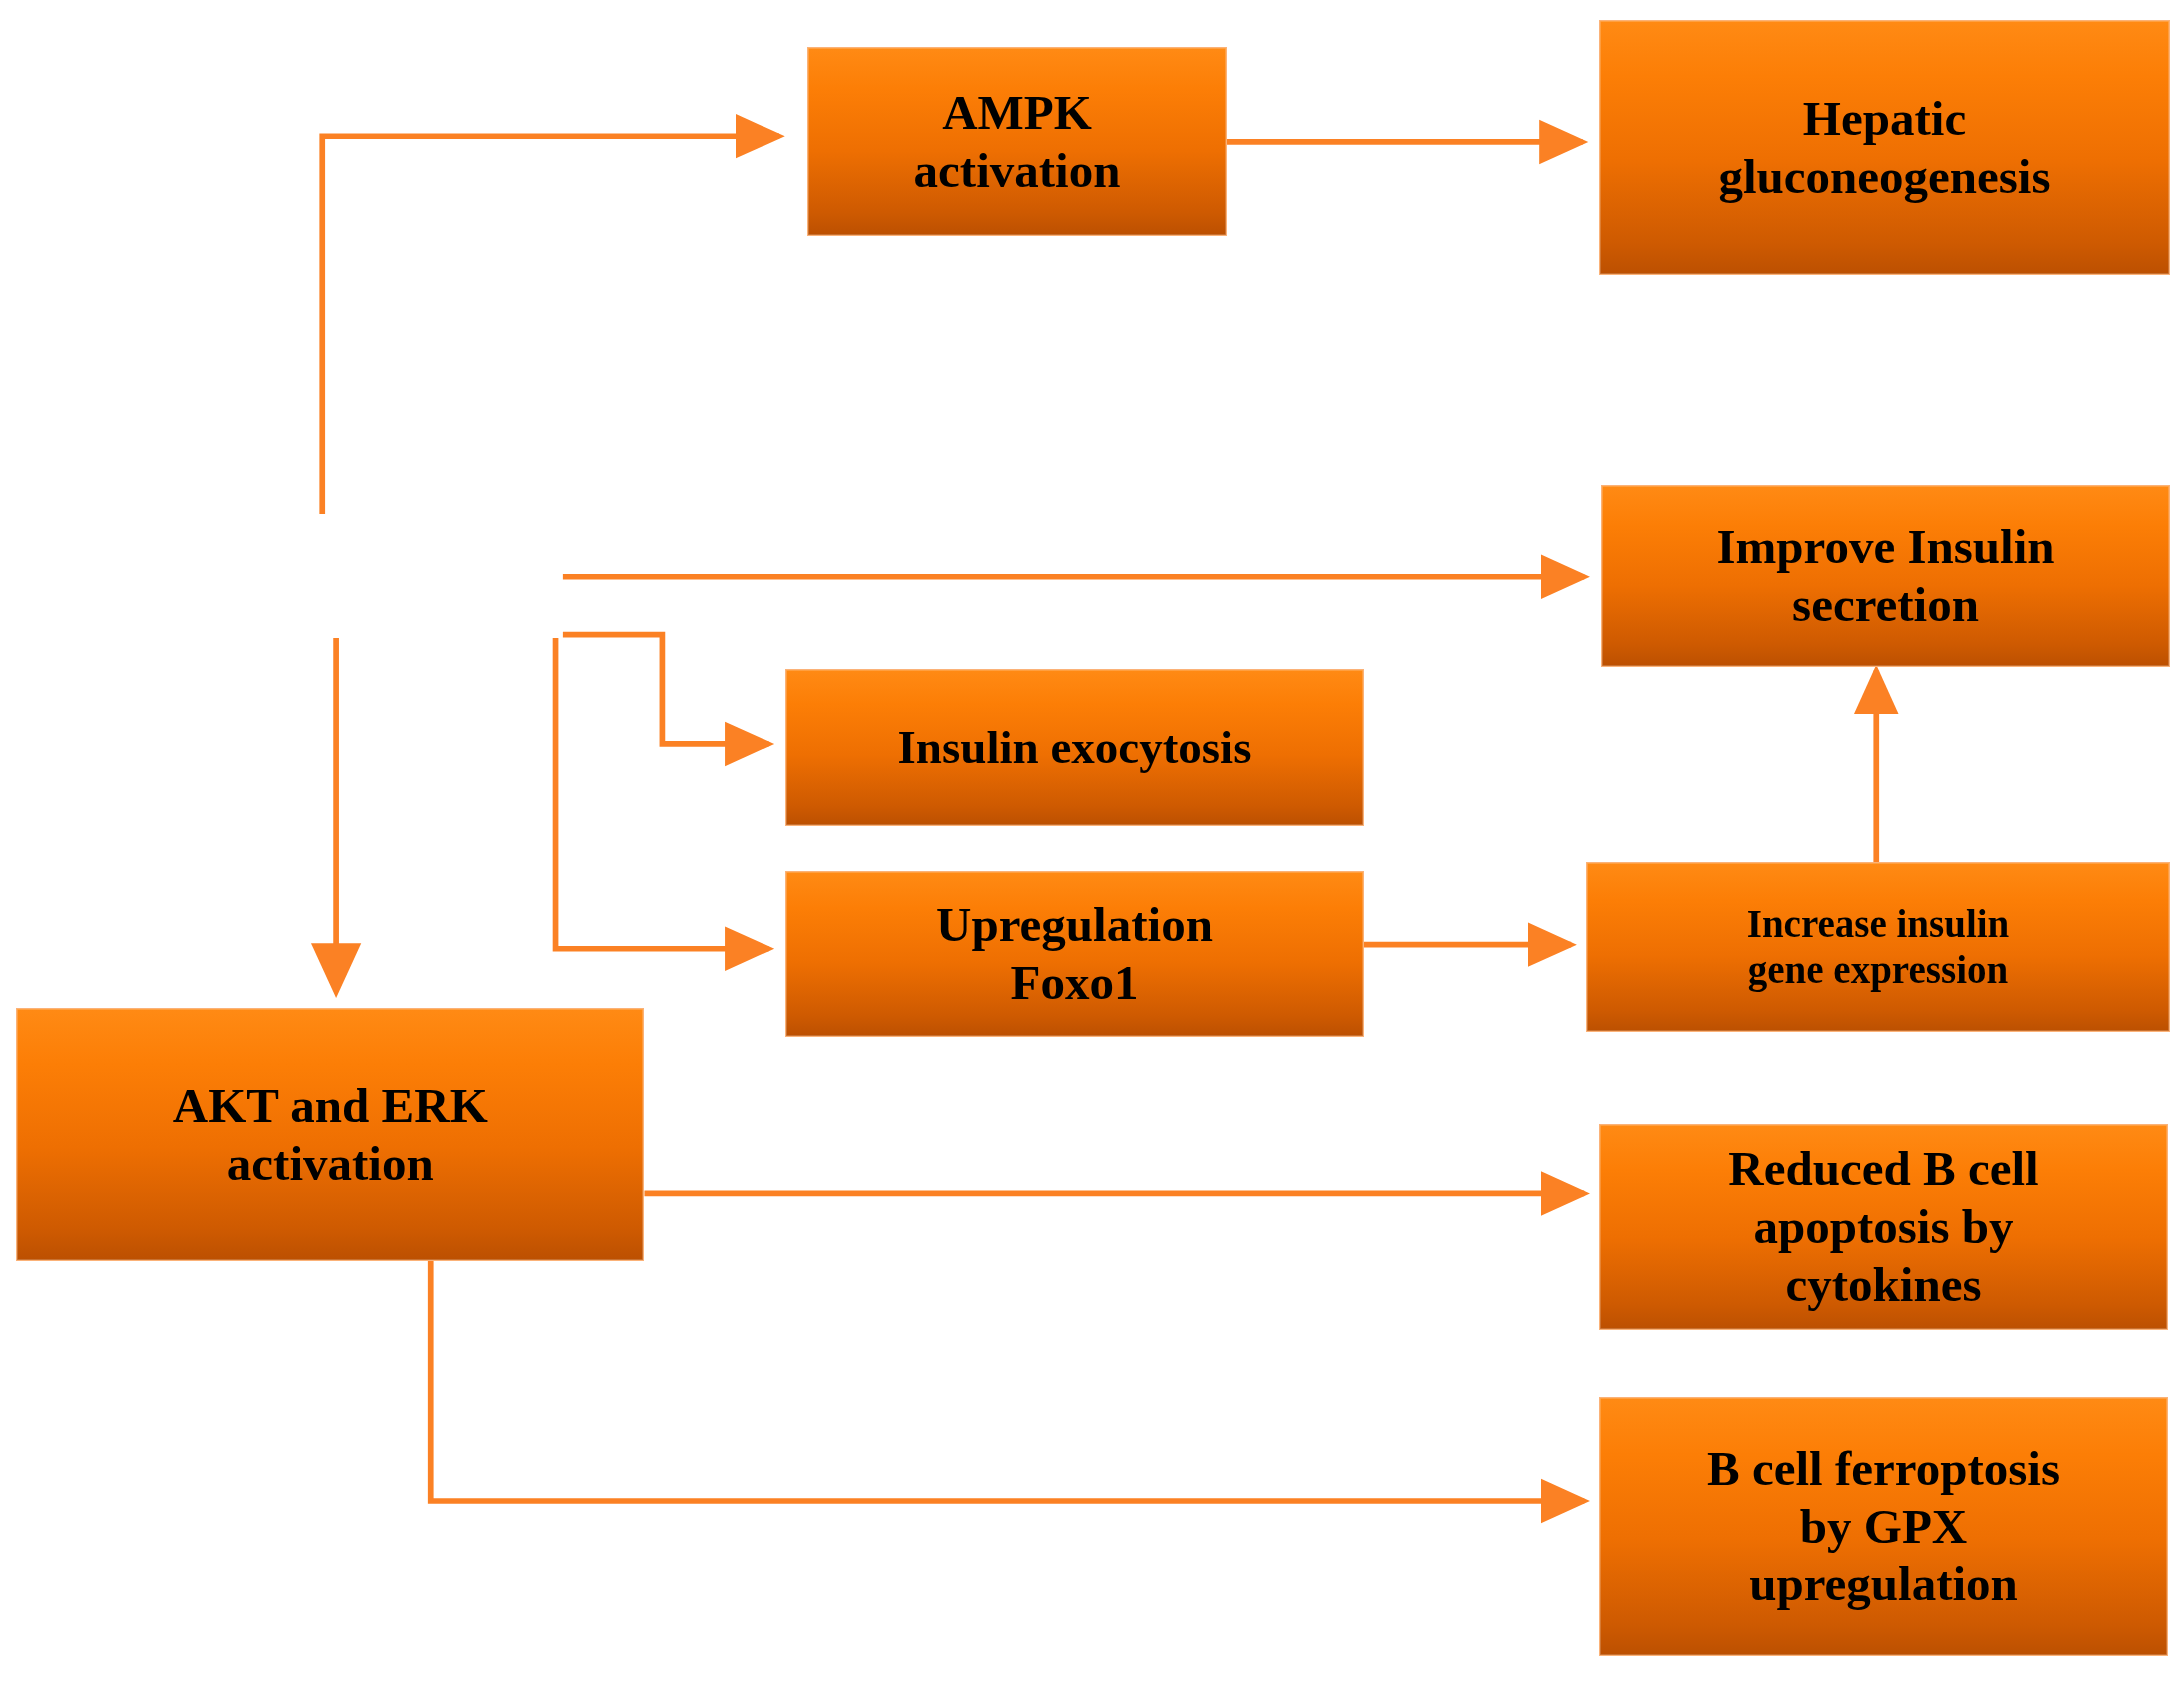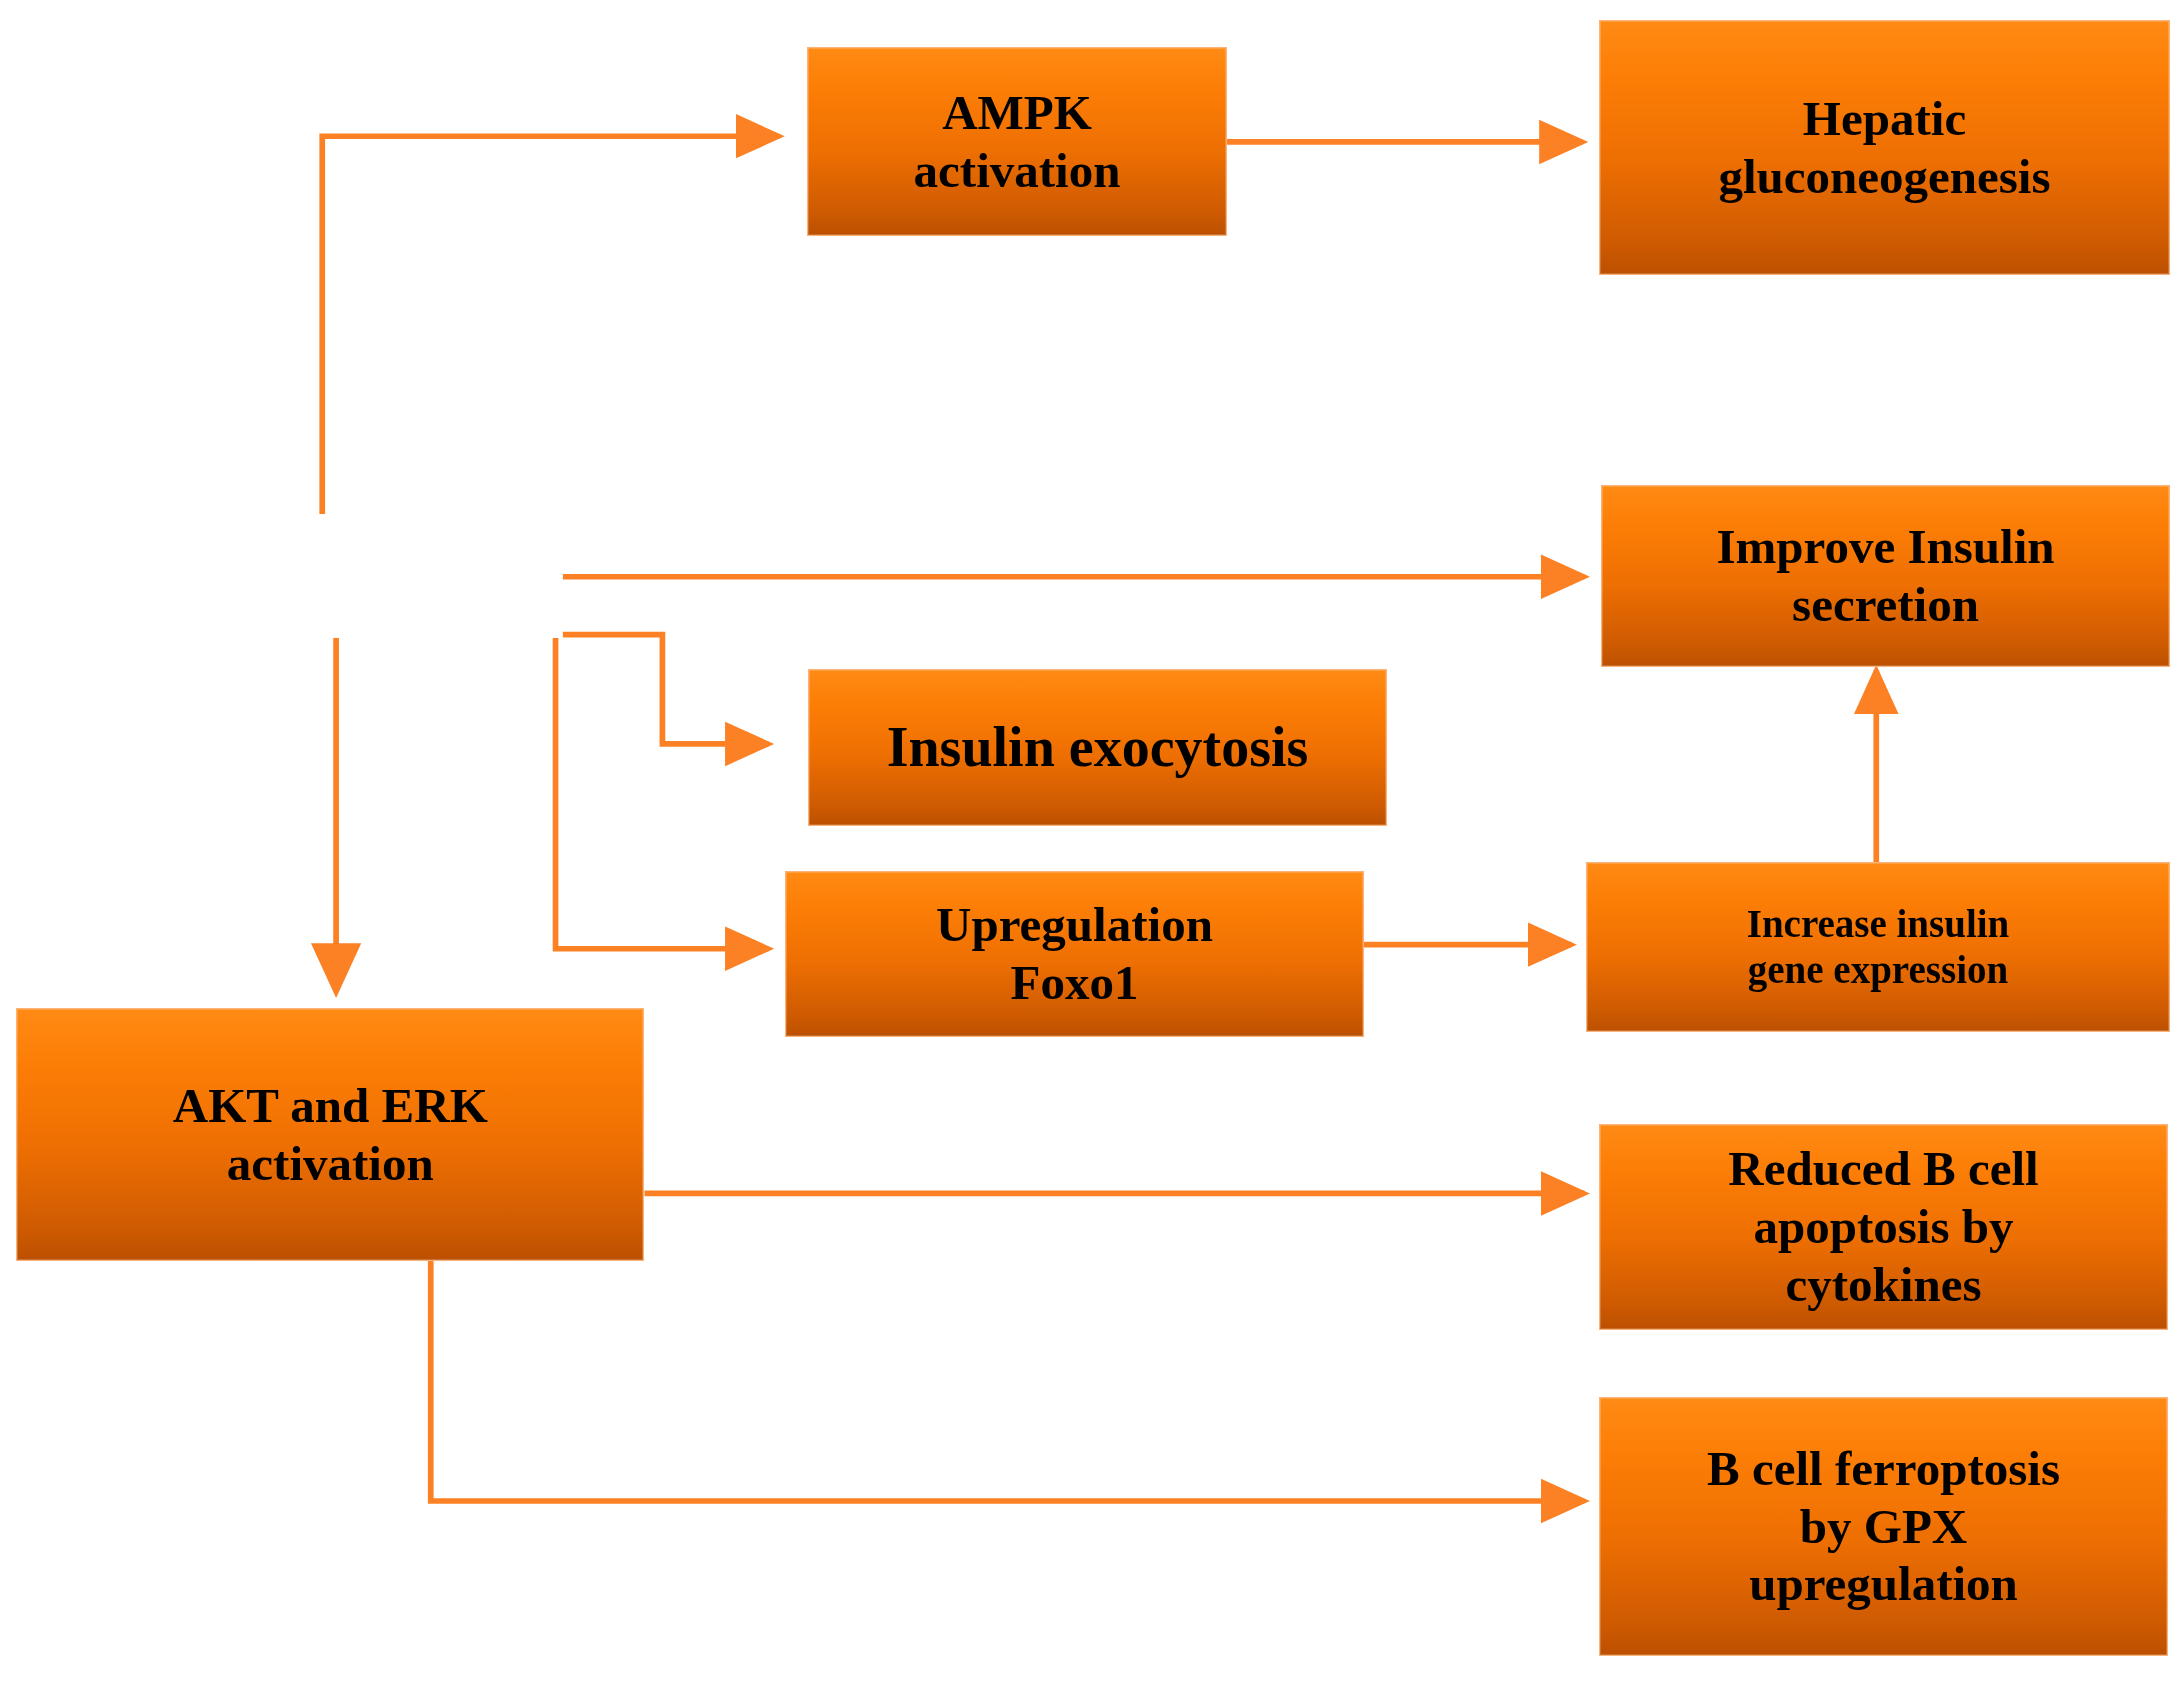--- a/index.html
+++ b/index.html
@@ -74,21 +74,21 @@
   <div class="node" style="left:795px;top:47px;width:420px;height:189px;font-size:49px;margin-left:12px;">AMPK
 activation</div>
 
   <div class="node" style="left:1599px;top:20.4px;width:571px;height:255px;font-size:49px;">Hepatic
 gluconeogenesis</div>
 
 
   <div class="node" style="left:1601px;top:485px;width:569px;height:182px;font-size:49px;">Improve Insulin
 secretion</div>
 
-  <div class="node" style="left:785px;top:669px;width:579px;height:157px;font-size:56px;margin-left:23px;">Insulin exocytosis</div>
+  <div class="node" style="left:785px;top:669px;width:579px;height:157px;font-size:47px;">Insulin exocytosis</div>
 
   <div class="node" style="left:785px;top:871px;width:579px;height:166px;font-size:49px;">Upregulation
 Foxo1</div>
 
   <div class="node" style="left:1586px;top:862px;width:584px;height:170px;font-size:39px;">Increase insulin
 gene expression</div>
 
   <div class="node" style="left:16.3px;top:1008px;width:628px;height:253px;font-size:49px;">AKT and ERK
 activation</div>
 

